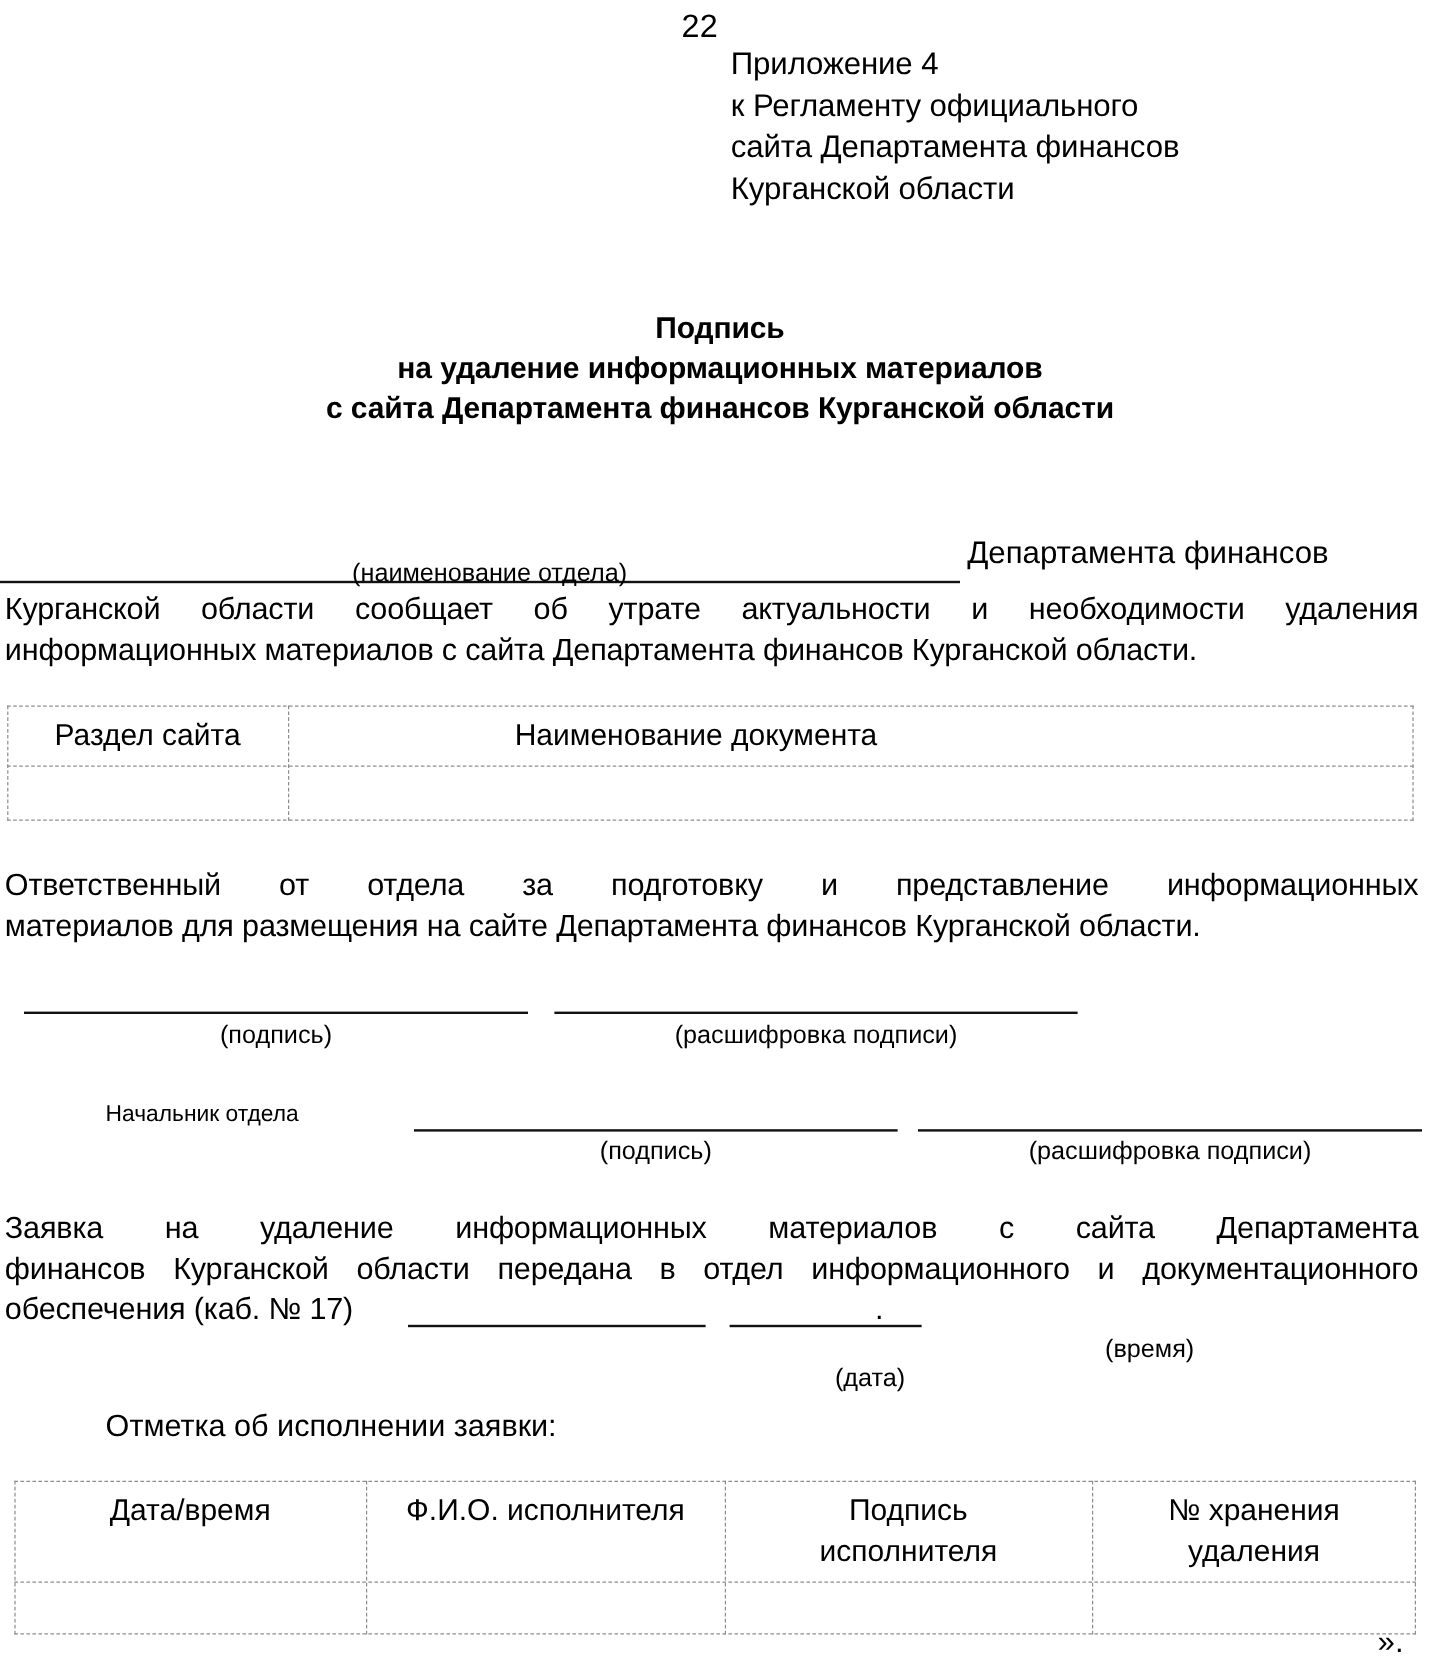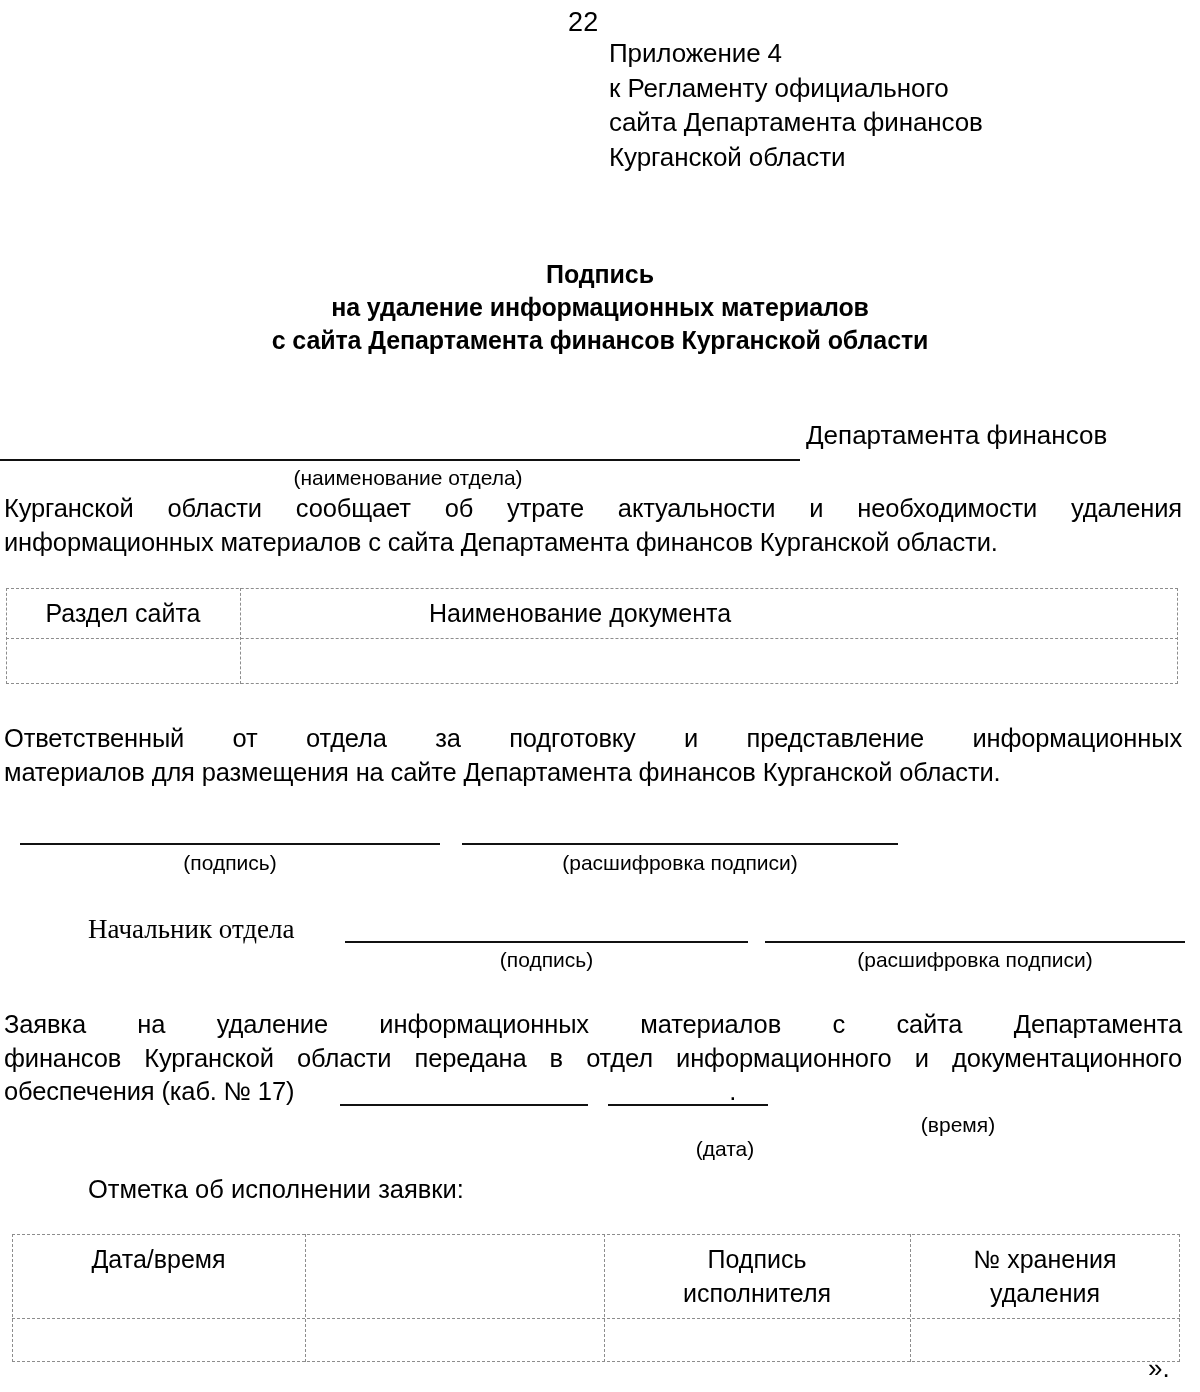--- a/index.html
+++ b/index.html
@@ -43,21 +43,21 @@
     left: 0px; top: 258px;
     width: 1200px;
     text-align: center;
     font-size: 25px;
     font-weight: bold;
     line-height: 33px;
     letter-spacing: -0.1px;
   }
 
   
-  #dept-line-wrap { left: 0px; top: 418px; width: 1200px; height: 50px; }
+  #dept-line-wrap { left: 0px; top: 443px; width: 1200px; height: 50px; }
   #dept-rule {
     left: 0px; top: 41px;
     width: 800px; height: 0;
     border-top: 2.2px solid #111;
   }
   #dept-suffix {
     left: 806px; top: 0px;
     font-size: 26px;
     line-height: 34px;
     white-space: nowrap;
@@ -133,24 +133,23 @@
     white-space: nowrap;
   }
   #sig1-rule  { left: 20px;  top: 843px; width: 420px; }
   #sig1-label { left: 20px;  top: 849px; width: 420px; }
   #sig2-rule  { left: 462px; top: 843px; width: 436px; }
   #sig2-label { left: 462px; top: 849px; width: 436px; }
 
   
   #head-title {
     left: 88px; top: 912px;
-    font-size: 27px;
-    line-height: 34px;
-    white-space: nowrap;
-    font-family: Liberation Serif, serif;
+    font-size: 19px;
+    line-height: 34px;
+    white-space: nowrap;
   }
   #head-sig1-rule  { left: 345px; top: 941px; width: 403px; }
   #head-sig1-label { left: 345px; top: 946px; width: 403px; }
   #head-sig2-rule  { left: 765px; top: 941px; width: 420px; }
   #head-sig2-label { left: 765px; top: 946px; width: 420px; }
 
   
   #date-rule  { left: 340px; top: 1104px; width: 248px; }
   #time-rule  { left: 608px; top: 1104px; width: 160px; }
   #date-label { left: 625px; top: 1135px; width: 200px; }
@@ -262,20 +261,21 @@
 
   <div class="abs" id="exec-note">Отметка об исполнении заявки:</div>
 
   <div class="abs" id="table-execution">
     <div class="faint-box"></div>
     <div class="faint-h" id="t2-rowline"></div>
     <div class="faint-v" id="t2-div1"></div>
     <div class="faint-v" id="t2-div2"></div>
     <div class="faint-v" id="t2-div3"></div>
     <div class="t2-head" id="t2-h1">Дата/время</div>
+    <div class="t2-head" id="t2-h2">Ф.И.О. исполнителя</div>
     <div class="t2-head" id="t2-h3" style="white-space:pre-line;">Подпись
 исполнителя</div>
     <div class="t2-head" id="t2-h4" style="white-space:pre-line;">№ хранения
 удаления</div>
   </div>
 
   <div class="abs" id="closing-mark">».</div>
 
 </div>
 

